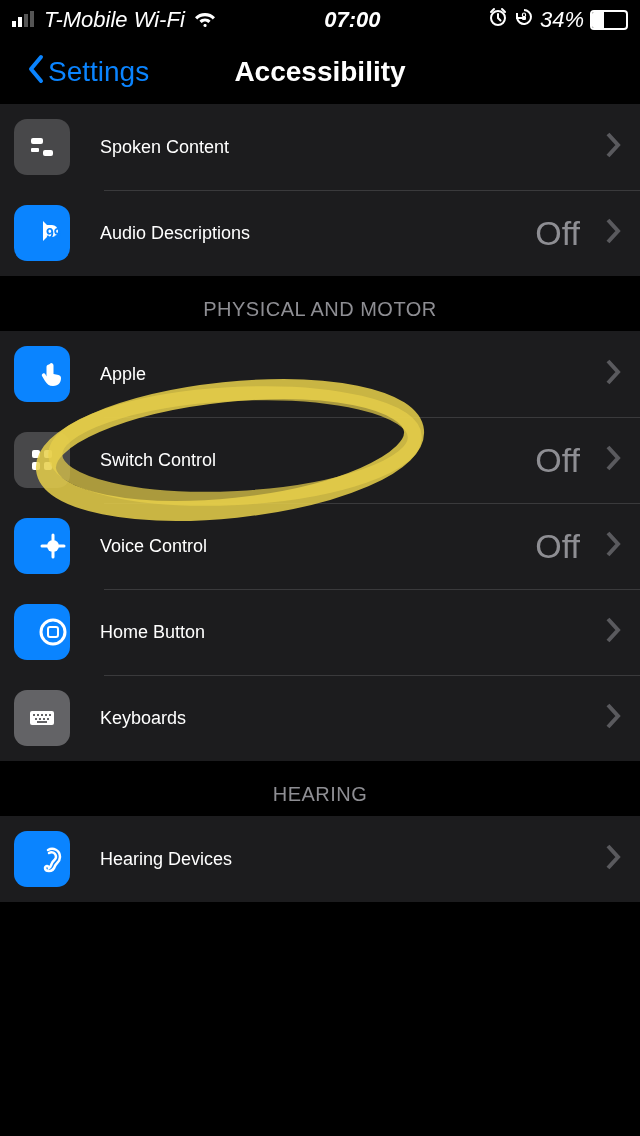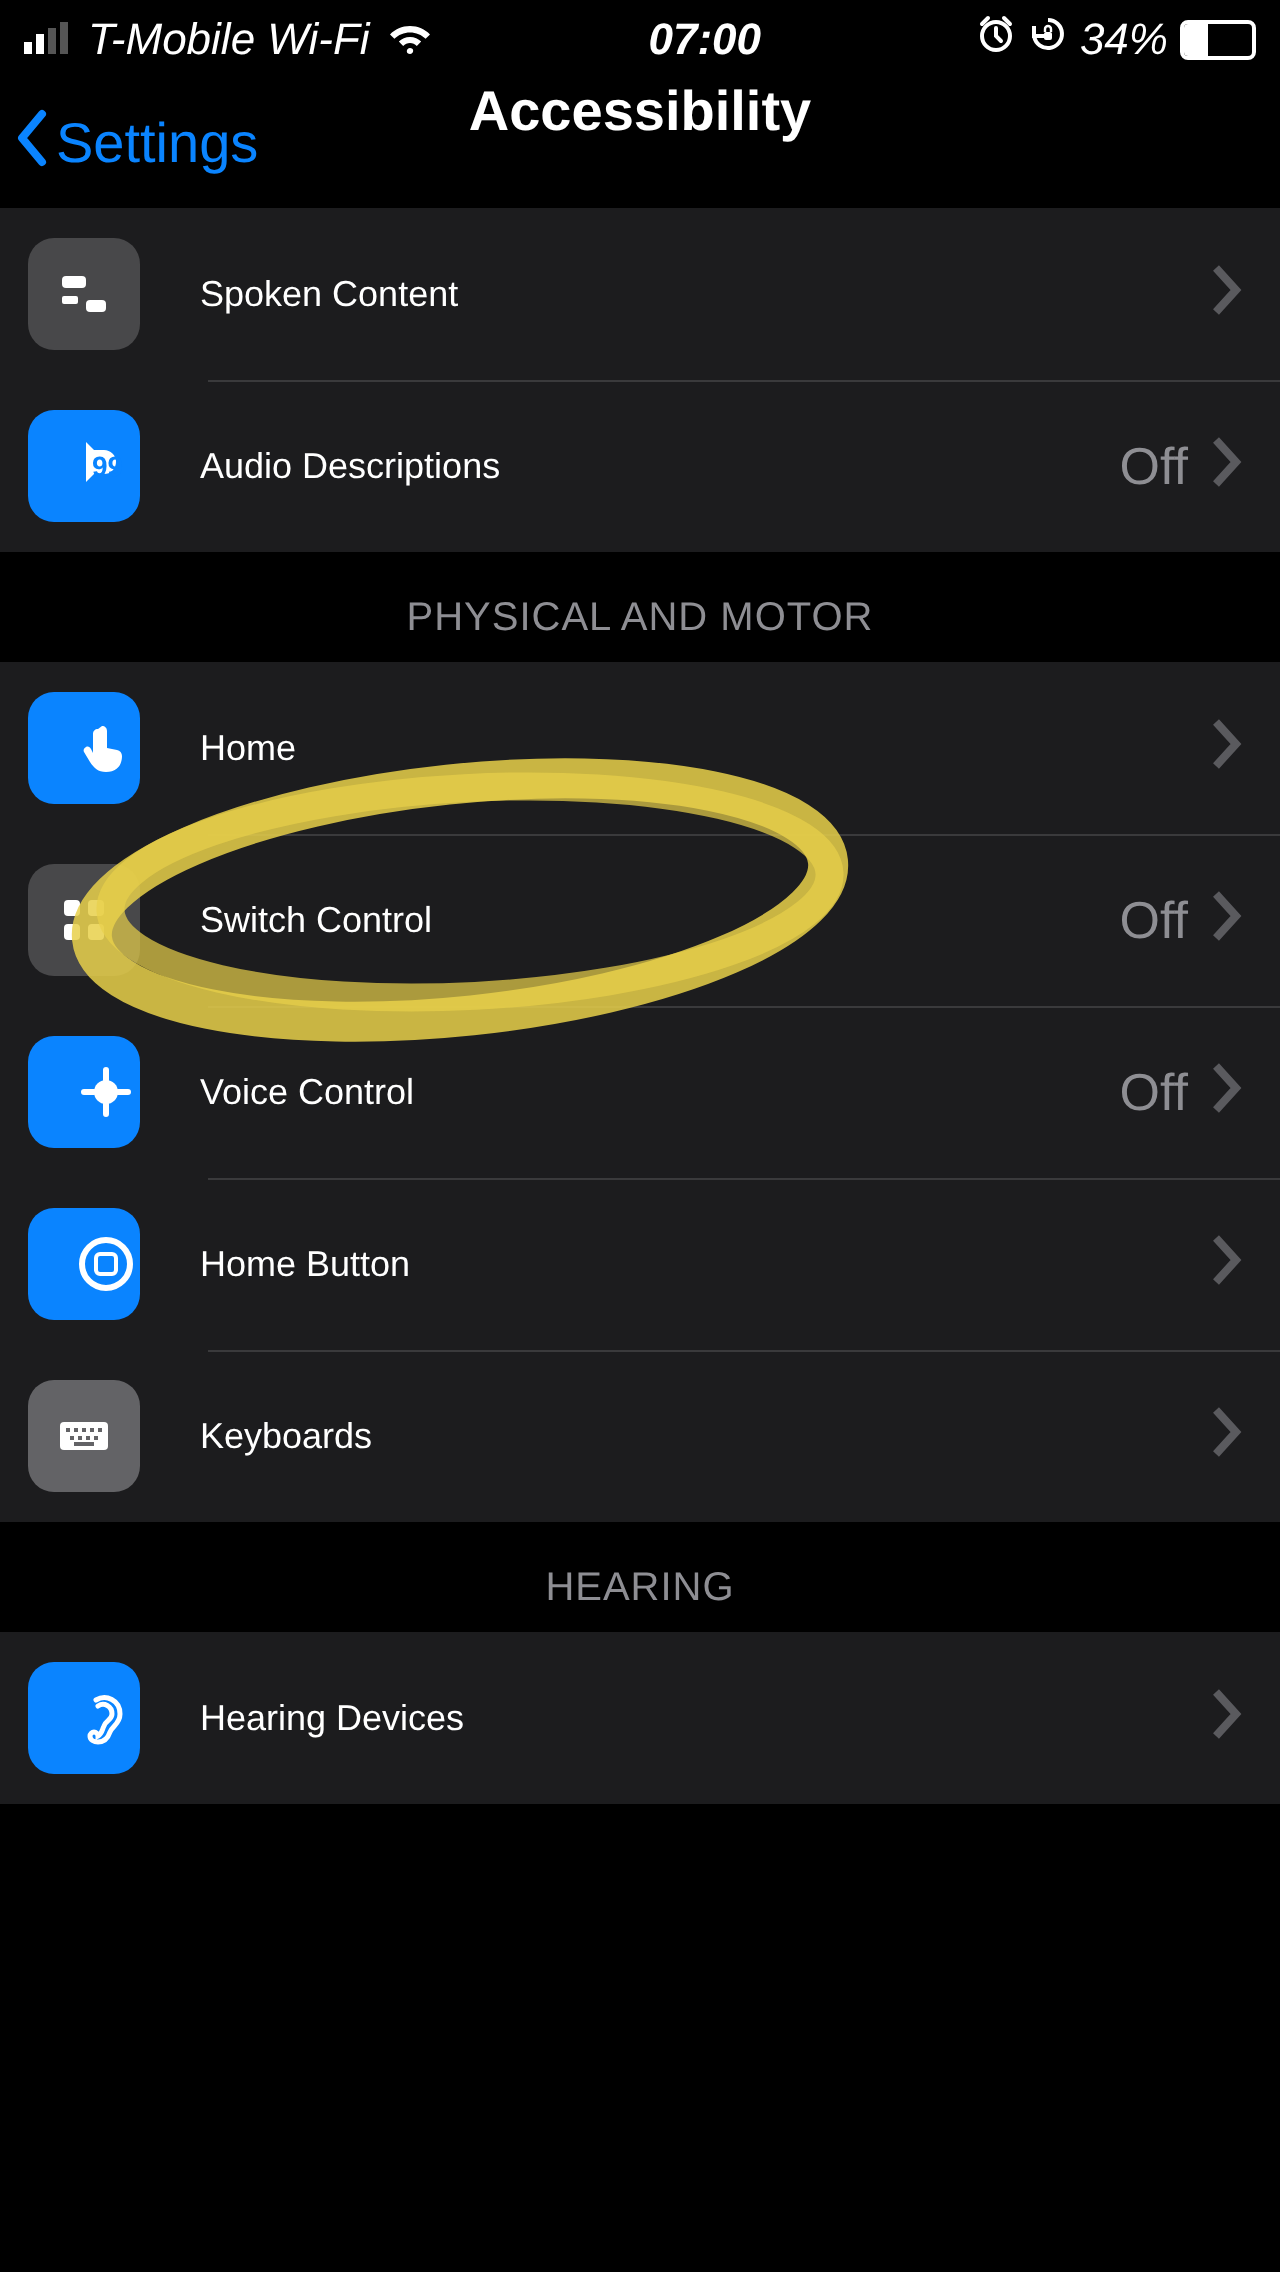--- a/index.html
+++ b/index.html
@@ -18,35 +18,35 @@
   
   .status{display:flex;align-items:center;justify-content:space-between;height:40px;padding:0 12px;font-size:22px;font-weight:500;font-style:italic;}
   .status .left,.status .right{display:flex;align-items:center;gap:8px;}
   .status .right{gap:6px;}
   .center-time{font-weight:600;}
   .batt{display:inline-flex;align-items:center;}
   .batt-body{width:34px;height:16px;border:2px solid #fff;border-radius:4px;position:relative;overflow:hidden;}
   .batt-body:after{content:"";position:absolute;right:-5px;top:4px;width:3px;height:8px;background:#fff;border-radius:0 2px 2px 0;}
   .batt-fill{position:absolute;left:0;top:0;bottom:0;width:34%;background:#fff;}
   
-  .nav{display:flex;height:64px;position:relative;}
+  .nav{display:flex;align-items:center;height:64px;position:relative;padding-left:20px;}
   .back{display:flex;align-items:center;color:var(--accent);font-size:28px;gap:2px;padding-left:6px;}
   .nav-title{position:absolute;left:0;right:0;text-align:center;font-size:28px;font-weight:600;pointer-events:none;}
   
   .group{background:var(--panel);}
   .group-header{color:var(--muted);font-size:20px;letter-spacing:0.5px;padding:22px 22px 10px;text-transform:uppercase;background:var(--bg);text-align:center;}
   .row{display:flex;align-items:center;height:86px;padding:0 18px 0 14px;position:relative;}
   .row + .row .sep, .row.first .sep{position:absolute;left:104px;right:0;top:0;height:1px;background:var(--sep);}
   .icon{width:56px;height:56px;border-radius:13px;display:flex;align-items:center;justify-content:center;flex:0 0 56px;margin-right:30px;}
   .icon svg{width:34px;height:34px;fill:#fff;}
   .ic-blue{background:var(--accent);justify-content:flex-end;}
   .ic-grey{background:var(--icon-grey);}
   .ic-grey2{background:#48484a;}
   .label{font-size:18px;flex:1 1 auto;}
-  .value{font-size:26px;color:var(--muted);margin-right:10px;}
+  .value{font-size:34px;color:var(--muted);margin-right:24px;}
   .chev{color:#5a5a5e;}
   .chev svg{width:18px;height:28px;stroke:#5a5a5e;stroke-width:4;fill:none;}
   
   .annot{position:absolute;pointer-events:none;z-index:100;}
   .annot svg{overflow:visible;display:block;}
 </style>
 </head>
 <body>
 
 <div class="status">
@@ -137,21 +137,21 @@
 
 <div class="group-header">PHYSICAL AND MOTOR</div>
 <div class="group">
 
   <div class="row first">
     <div class="icon ic-blue">
       <svg viewBox="0 0 34 34">
           <path d="M15 6c1.5 0 2.5 1 2.5 2.5V17l5 1c1.5.3 2.5 1.5 2.5 3 0 4-2 8-8 8-4 0-6-2-8-5l-3-5c-.5-1 0-2 1-2.5s2 0 2.5 1l1 2V10c0-1.5 1-2.5 2.5-2.5z" fill="#fff"></path>
         </svg>
     </div>
-    <div class="label">Home</div>
+    <div class="label">Apple</div>
     <div class="chev"><svg viewBox="0 0 18 28">
           <polyline points="4,3 14,14 4,25"></polyline>
         </svg></div>
   </div>
 
   <div class="row" style="position:relative;">
     <span class="sep"></span>
     <div class="icon ic-grey2">
       <svg viewBox="0 0 34 34">
           <rect x="7" y="7" width="8" height="8" rx="2" fill="#fff"></rect>

